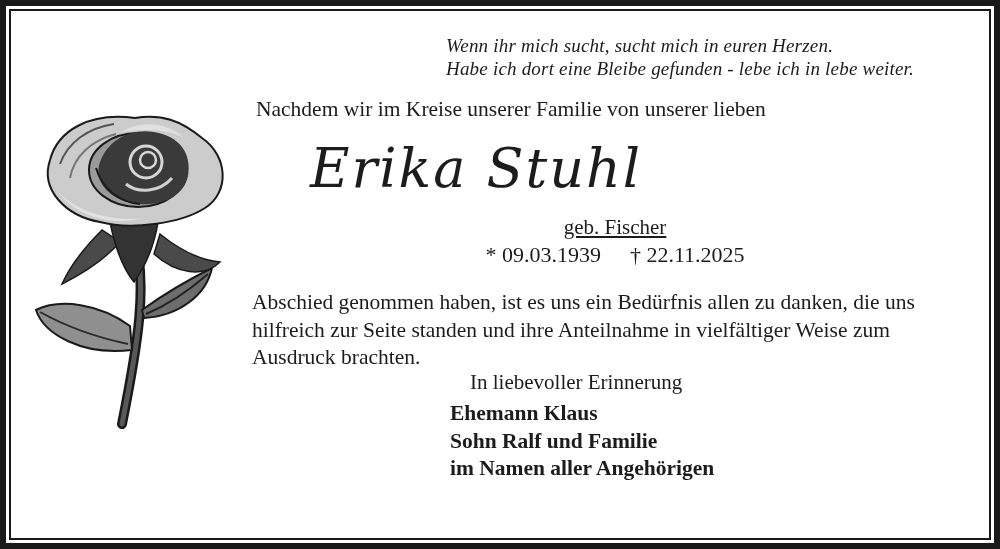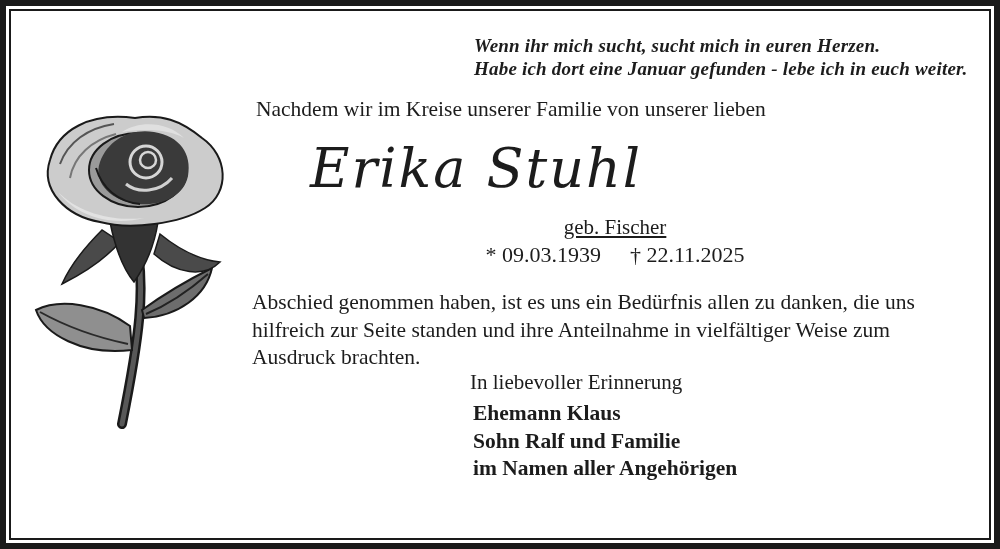--- a/index.html
+++ b/index.html
@@ -20,25 +20,25 @@
   }
   .inner-border {
     position: absolute;
     inset: 3px;
     border: 2px solid #1a1a1a;
     pointer-events: none;
   }
   .abs { position: absolute; }
 
   .epigraph {
-    left: 468px;
+    left: 440px;
     top: 28px;
     font-size: 19px;
     font-style: italic;
-    font-weight: bold;
+    font-weight: normal;
     line-height: 23px;
     letter-spacing: 0.2px;
     white-space: nowrap;
   }
   .intro {
     left: 250px;
     top: 91px;
     font-size: 21.5px;
     white-space: nowrap;
   }
@@ -76,21 +76,21 @@
     font-size: 21.5px;
     line-height: 27.5px;
     white-space: nowrap;
   }
   .remembrance {
     left: 464px;
     top: 364px;
     font-size: 21px;
   }
   .mourners {
-    left: 467px;
+    left: 444px;
     top: 394px;
     font-size: 21.5px;
     font-weight: bold;
     line-height: 27.5px;
   }
   .footer-line {
     left: 46px;
     top: 479px;
     font-size: 21.5px;
     white-space: nowrap;
@@ -138,21 +138,21 @@
 
       <circle cx="116" cy="50" r="16" fill="none" stroke="#d6d6d6" stroke-width="3"></circle>
       <circle cx="118" cy="48" r="8" fill="none" stroke="#d6d6d6" stroke-width="2.5"></circle>
       <path d="M96,72 C108,82 130,80 142,66" fill="none" stroke="#d0d0d0" stroke-width="3"></path>
       <path d="M66,56 C72,76 88,90 110,92" fill="none" stroke="#1a1a1a" stroke-width="2"></path>
     </svg>
   </div>
 
   <div class="abs epigraph">
     <div>Wenn ihr mich sucht, sucht mich in euren Herzen.</div>
-    <div>Habe ich dort eine Januar gefunden - lebe ich in euch weiter.</div>
+    <div>Habe ich dort eine Bleibe gefunden - lebe ich in lebe weiter.</div>
   </div>
 
   <div class="abs intro">Nachdem wir im Kreise unserer Familie von unserer lieben</div>
 
   <div class="abs name">Erika Stuhl</div>
 
   <div class="abs maiden">geb. Fischer</div>
 
   <div class="abs dates">
     <span>* 09.03.1939</span>

